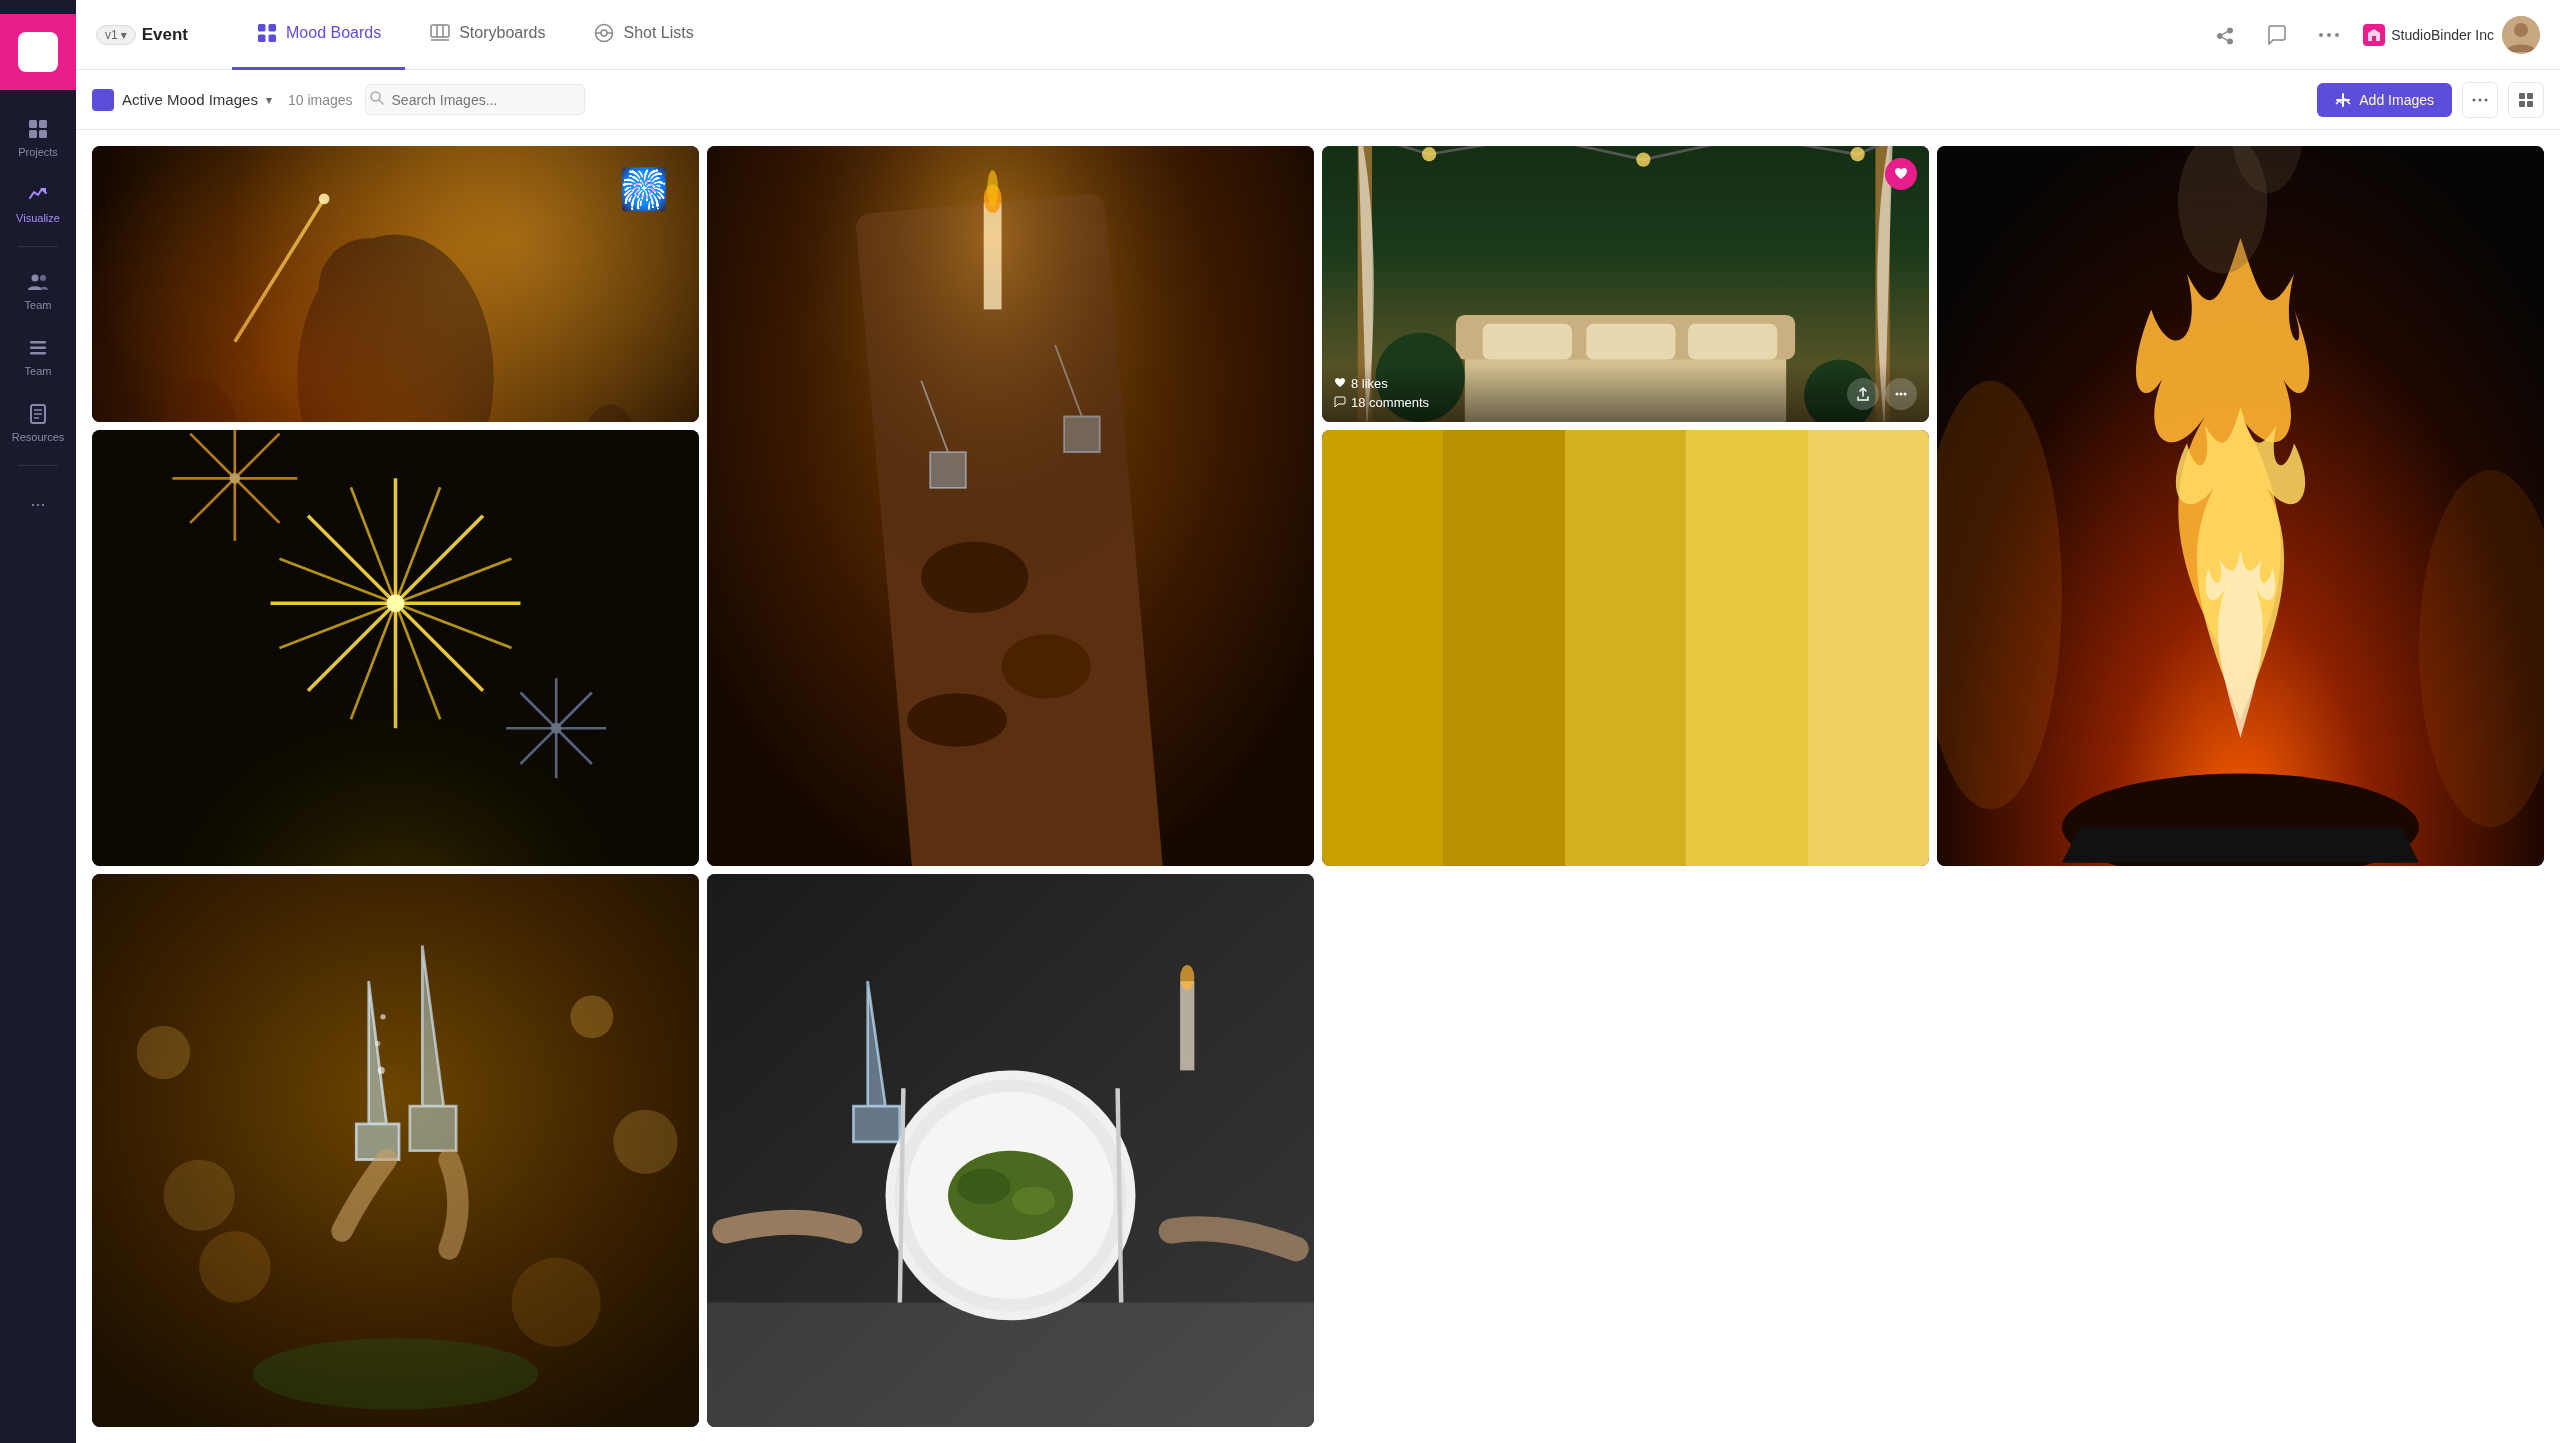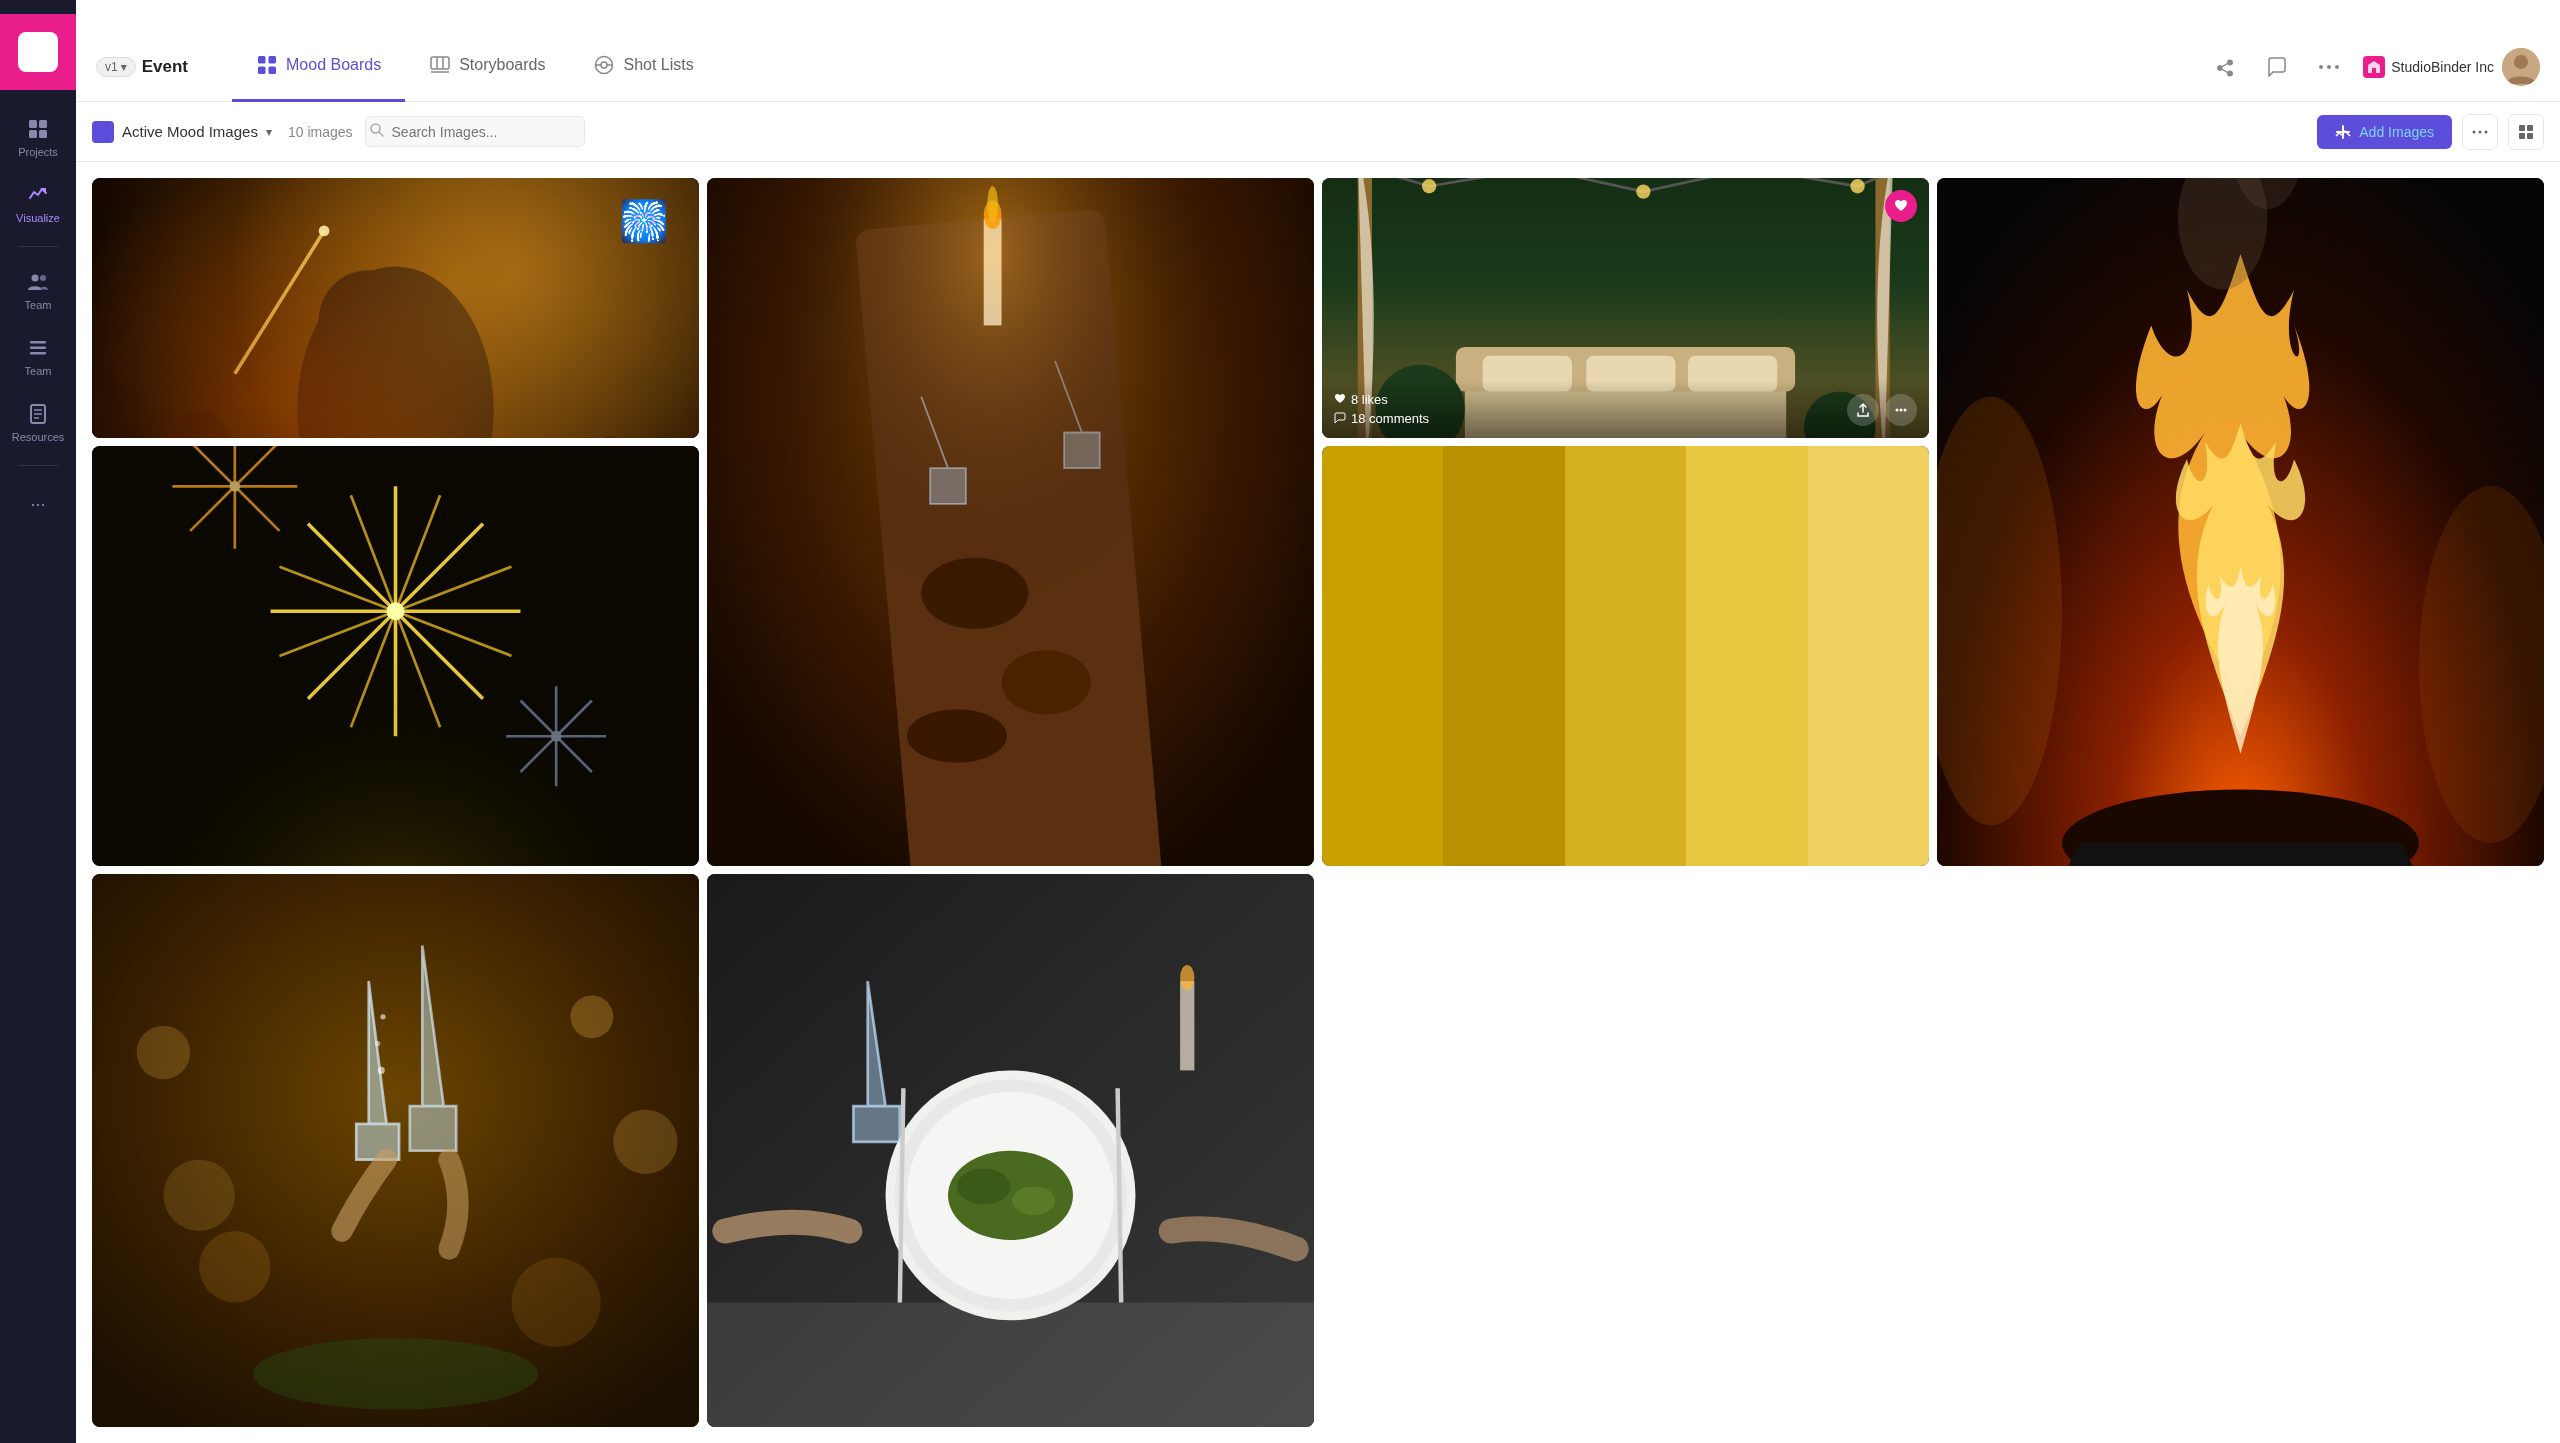--- a/index.html
+++ b/index.html
@@ -89,21 +89,20 @@
     
     .topnav {
       height: 70px;
       border-bottom: 1px solid #e8e8e8;
       display: flex;
       align-items: center;
       padding: 0 20px;
       gap: 0;
       flex-shrink: 0;
       background: white;
-      margin-top: 32px;
     }
     .project-tag {
       display: flex;
       align-items: center;
       gap: 6px;
       margin-right: 20px;
     }
     .version-badge {
       background: #f0f0f0;
       border: 1px solid #ddd;
@@ -267,21 +266,21 @@
       margin-left: auto;
       display: flex;
       align-items: center;
       gap: 10px;
     }
     .add-images-btn {
       display: flex;
       align-items: center;
       gap: 8px;
       background: #5c4eda;
-      color: #7dd3fc;
+      color: #fef9c3;
       border: none;
       border-radius: 6px;
       padding: 9px 18px;
       font-size: 14px;
       font-weight: 500;
       cursor: pointer;
     }
     .toolbar-more-btn {
       width: 36px;
       height: 36px;

